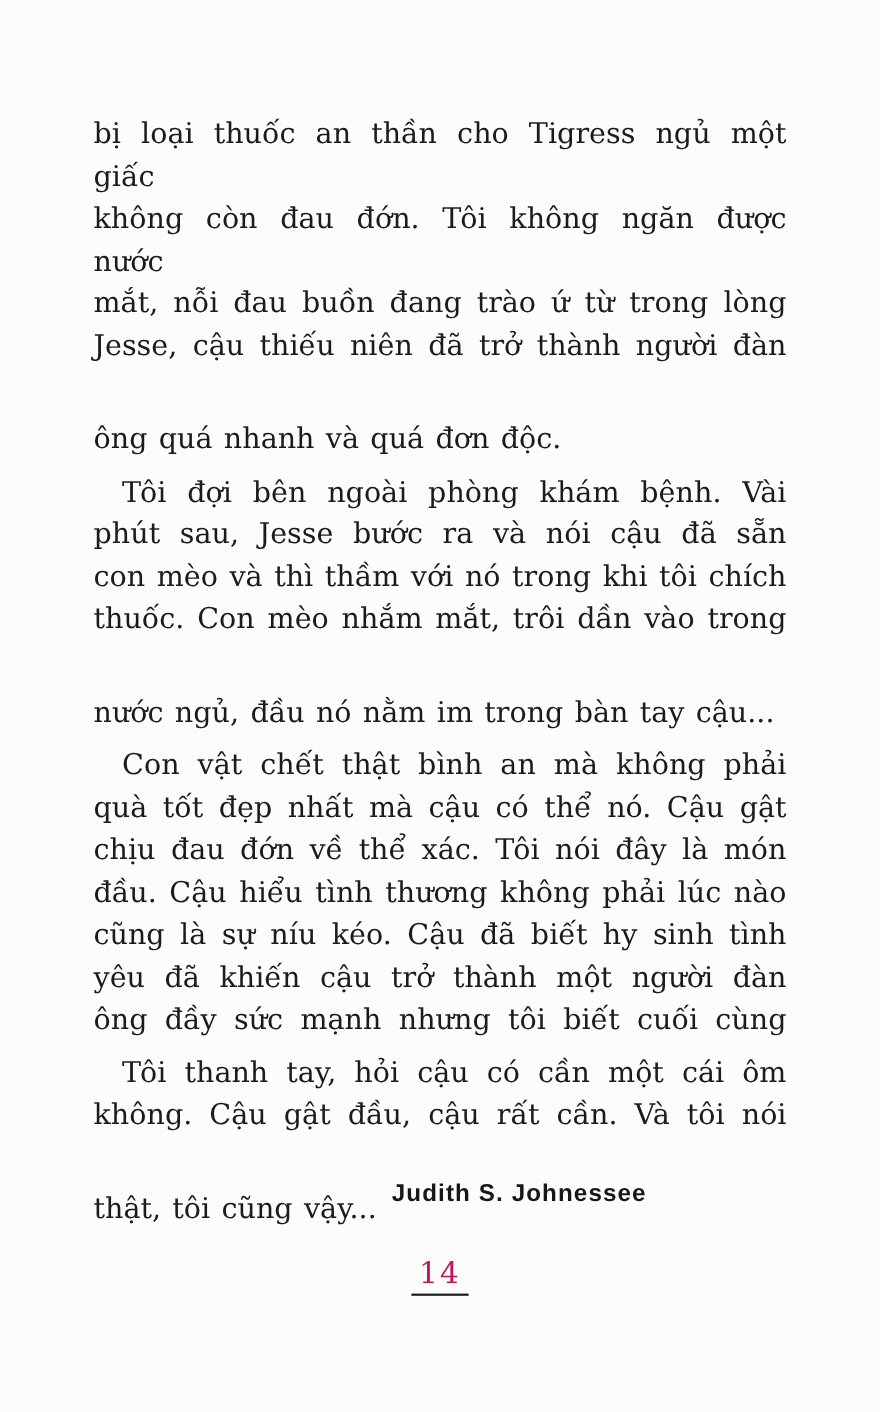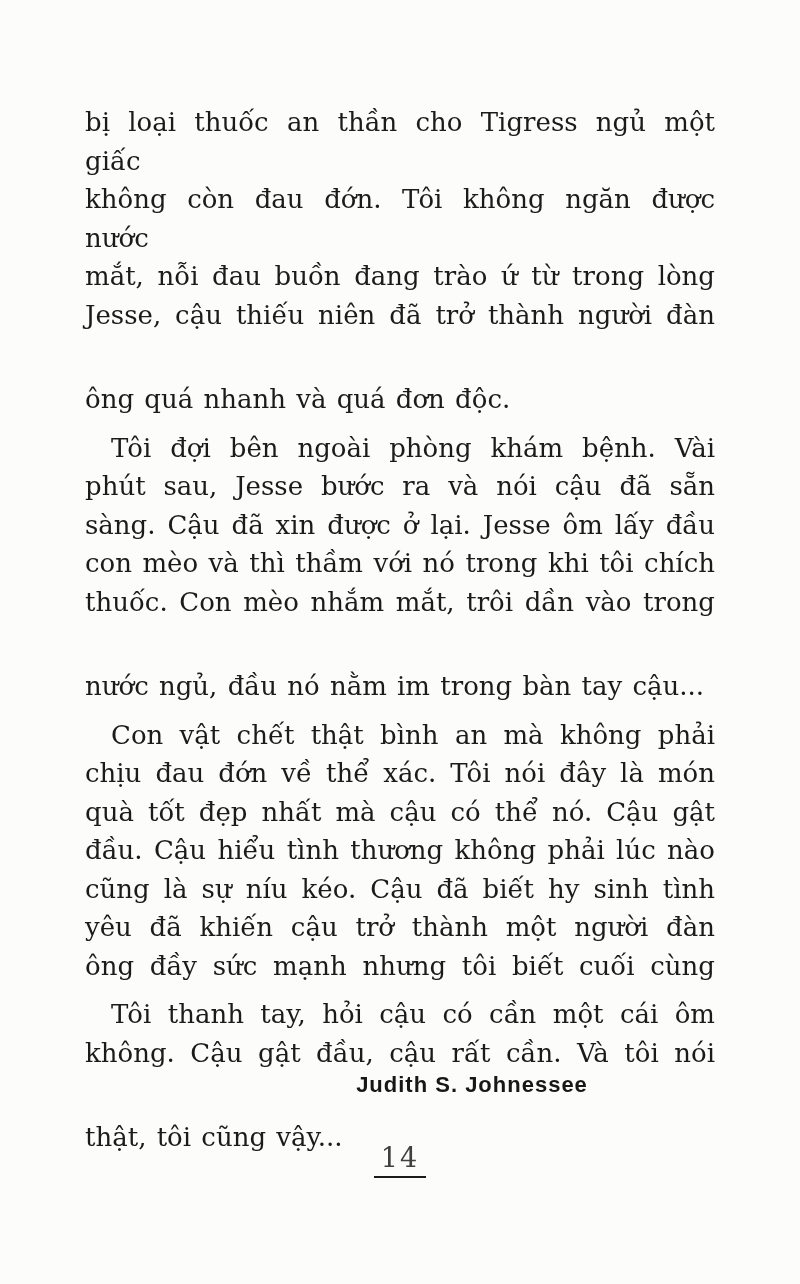--- a/index.html
+++ b/index.html
@@ -58,47 +58,46 @@
     left: 0;
     width: 800px;
     text-align: center;
   }
   .page-number {
     display: inline-block;
     font-size: 27px;
     letter-spacing: 2px;
     padding: 0 7px 3px 7px;
     border-bottom: 2.5px solid #1b1b1b;
-    color: #404040;
+    color: #be185d;
   }
 </style>
 </head>
 <body>
 
 <div class="page">
   <div class="text-block">
       <div class="para">
         <div class="line">bị loại thuốc an thần cho Tigress ngủ một giấc</div>
         <div class="line">không còn đau đớn. Tôi không ngăn được nước</div>
         <div class="line">mắt, nỗi đau buồn đang trào ứ từ trong lòng</div>
         <div class="line">Jesse, cậu thiếu niên đã trở thành người đàn</div>
         <div class="line last">ông quá nhanh và quá đơn độc.</div>
       </div>
       <div class="para">
         <div class="line indent">Tôi đợi bên ngoài phòng khám bệnh. Vài</div>
         <div class="line">phút sau, Jesse bước ra và nói cậu đã sẵn</div>
-        <div class="line">sàng. Cậu đã xin được ở lại. Jesse ôm lấy đầu</div>
         <div class="line">con mèo và thì thầm với nó trong khi tôi chích</div>
         <div class="line">thuốc. Con mèo nhắm mắt, trôi dần vào trong</div>
         <div class="line last">nước ngủ, đầu nó nằm im trong bàn tay cậu...</div>
       </div>
       <div class="para">
         <div class="line indent">Con vật chết thật bình an mà không phải</div>
+        <div class="line">quà tốt đẹp nhất mà cậu có thể nó. Cậu gật</div>
         <div class="line">chịu đau đớn về thể xác. Tôi nói đây là món</div>
-        <div class="line">quà tốt đẹp nhất mà cậu có thể nó. Cậu gật</div>
         <div class="line">đầu. Cậu hiểu tình thương không phải lúc nào</div>
         <div class="line">cũng là sự níu kéo. Cậu đã biết hy sinh tình</div>
         <div class="line">yêu đã khiến cậu trở thành một người đàn</div>
         <div class="line">ông đầy sức mạnh nhưng tôi biết cuối cùng</div>
       </div>
       <div class="para">
         <div class="line indent">Tôi thanh tay, hỏi cậu có cần một cái ôm</div>
         <div class="line">không. Cậu gật đầu, cậu rất cần. Và tôi nói</div>
         <div class="line last">thật, tôi cũng vậy...</div>
       </div>

